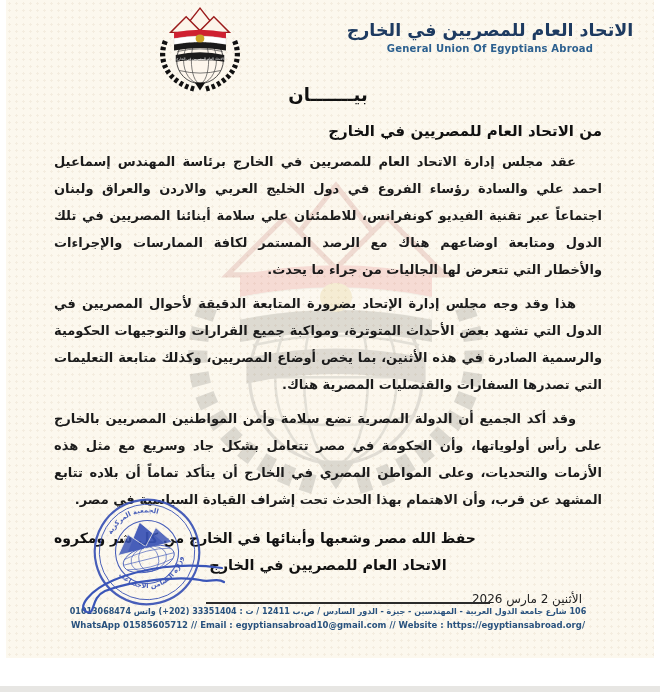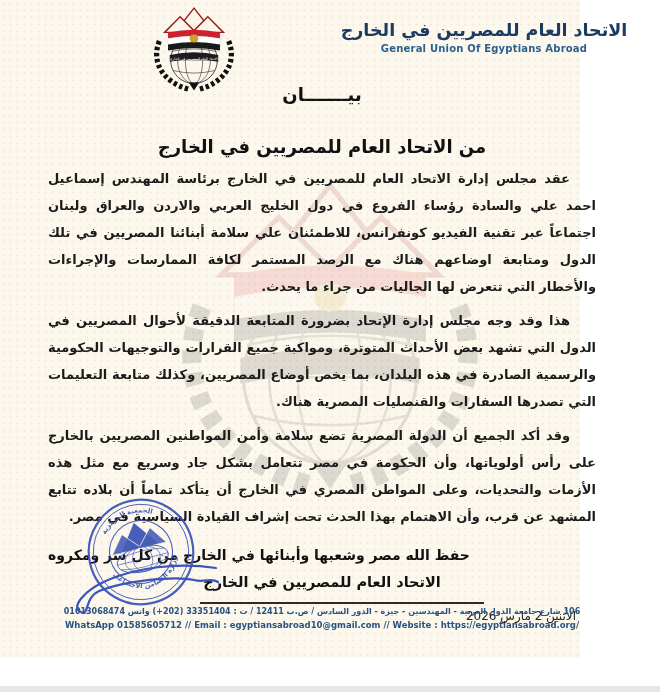--- a/index.html
+++ b/index.html
@@ -1,37 +1,37 @@
 <!DOCTYPE html>
 <html><head>
 <meta charset="utf-8">
 <style>
   html,body{margin:0;padding:0;}
   body{
     width:660px;height:692px;background:#ffffff;
     font-family:"DejaVu Sans",sans-serif;overflow:hidden;position:relative;
   }
   .paper{
-    position:absolute;left:0;top:0;width:580px;height:658px;
+    position:absolute;left:6px;top:0;width:648px;height:658px;
     background-color:#fcf8ee;
     background-image:radial-gradient(rgba(205,188,158,.18) 1px,transparent 1.3px);
     background-size:7px 7px;
   }
   .bottom-strip{position:absolute;left:0;bottom:0;width:660px;height:6px;background:#e7e6e3;}
   
   .logo{position:absolute;left:142px;top:3px;width:104px;height:92px;z-index:2;}
   .org-block{position:absolute;left:336px;top:20px;width:296px;text-align:center;z-index:2;}
   .org-ar{font-size:17.5px;font-weight:bold;color:#1d3a60;direction:rtl;}
   .org-en{font-size:10px;font-weight:bold;color:#2c608f;margin-top:3px;letter-spacing:.2px;}
   
   .watermark{position:absolute;left:138px;top:166px;width:384px;opacity:.13;z-index:0;pointer-events:none;}
   
   .content{position:absolute;left:48px;top:84px;width:548px;z-index:2;direction:rtl;color:#181818;}
-  .heading{font-size:18px;font-weight:bold;text-align:center;margin:0 0 31px;color:#111;}
-  .subhead{font-size:18px;font-weight:bold;text-align:center;margin:0 0 8px;color:#111;}
+  .heading{font-size:18px;font-weight:bold;text-align:center;margin:0 0 17px;color:#111;}
+  .subhead{font-size:15px;font-weight:bold;text-align:right;margin:0 0 8px;color:#111;}
   .subhead2{margin-bottom:15px;}
   .content p.para{
     font-size:13px;font-weight:bold;line-height:27px;margin:0 0 7px;
     text-align:justify;text-indent:26px;color:#1b1b1b;
   }
   .prayer{font-size:14px;font-weight:bold;text-align:left;margin:17px 0 0;color:#111;}
   .signature-org{font-size:14.5px;font-weight:bold;text-align:center;margin:11px 0 0;color:#111;}
   .date-line{font-size:12px;font-weight:normal;text-align:right;margin:19px 20px 0 0;color:#222;}
   
   .stamp{position:absolute;left:78px;top:489px;width:126px;height:126px;z-index:3;opacity:.92;}
@@ -89,21 +89,21 @@
 
   <div class="org-block">
     <div class="org-ar" lang="ar" dir="rtl">الاتحاد العام للمصريين في الخارج</div>
     <div class="org-en">General Union Of Egyptians Abroad</div>
   </div>
 
   <div class="content">
     <div class="heading" lang="ar">بيـــــــان</div>
     <div class="subhead" lang="ar">من الاتحاد العام للمصريين في الخارج</div>
     <p class="para" lang="ar">عقد مجلس إدارة الاتحاد العام للمصريين في الخارج برئاسة المهندس إسماعيل احمد علي والسادة رؤساء الفروع في دول الخليج العربي والاردن والعراق ولبنان اجتماعاً عبر تقنية الفيديو كونفرانس، للاطمئنان علي سلامة أبنائنا المصريين في تلك الدول ومتابعة اوضاعهم هناك مع الرصد المستمر لكافة الممارسات والإجراءات والأخطار التي تتعرض لها الجاليات من جراء ما يحدث.</p>
-    <p class="para" lang="ar">هذا وقد وجه مجلس إدارة الإتحاد بضرورة المتابعة الدقيقة لأحوال المصريين في الدول التي تشهد بعض الأحداث المتوترة، ومواكبة جميع القرارات والتوجيهات الحكومية والرسمية الصادرة في هذه البلدان، بما يخص أوضاع المصريين، وكذلك متابعة التعليمات التي تصدرها السفارات والقنصليات المصرية هناك.</p>
+    <p class="para" lang="ar">هذا وقد وجه مجلس إدارة الإتحاد بضرورة المتابعة الدقيقة لأحوال المصريين في الدول التي تشهد بعض الأحداث المتوترة، ومواكبة جميع القرارات والتوجيهات الحكومية والرسمية الصادرة في هذه الأثنين، بما يخص أوضاع المصريين، وكذلك متابعة التعليمات التي تصدرها السفارات والقنصليات المصرية هناك.</p>
     <p class="para" lang="ar">وقد أكد الجميع أن الدولة المصرية تضع سلامة وأمن المواطنين المصريين بالخارج على رأس أولوياتها، وأن الحكومة في مصر تتعامل بشكل جاد وسريع مع مثل هذه الأزمات والتحديات، وعلى المواطن المصري في الخارج أن يتأكد تماماً أن بلاده تتابع المشهد عن قرب، وأن الاهتمام بهذا الحدث تحت إشراف القيادة السياسية في مصر.</p>
     <div class="prayer" lang="ar">حفظ الله مصر وشعبها وأبنائها في الخارج من كل شر ومكروه</div>
     <div class="signature-org" lang="ar">الاتحاد العام للمصريين في الخارج</div>
     <div class="date-line" lang="ar">الأثنين 2 مارس 2026</div>
   </div>
 
   <div class="stamp">
     <svg viewBox="0 0 140 140" width="126" height="126">
       <g transform="rotate(-14 70 70)" stroke="#3952b5" fill="none">
         <circle cx="70" cy="70" r="58" stroke-width="2.4"></circle>

